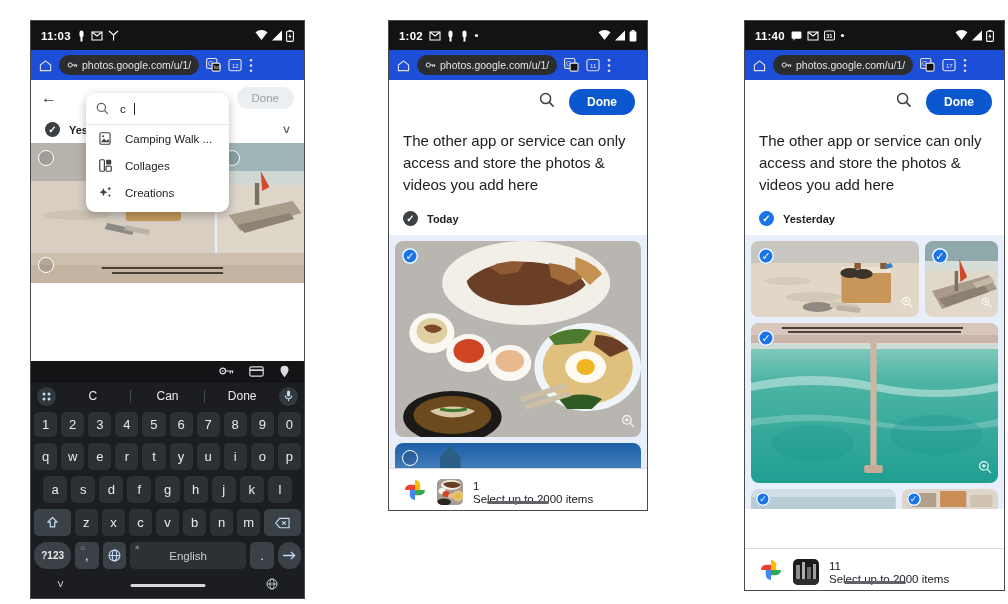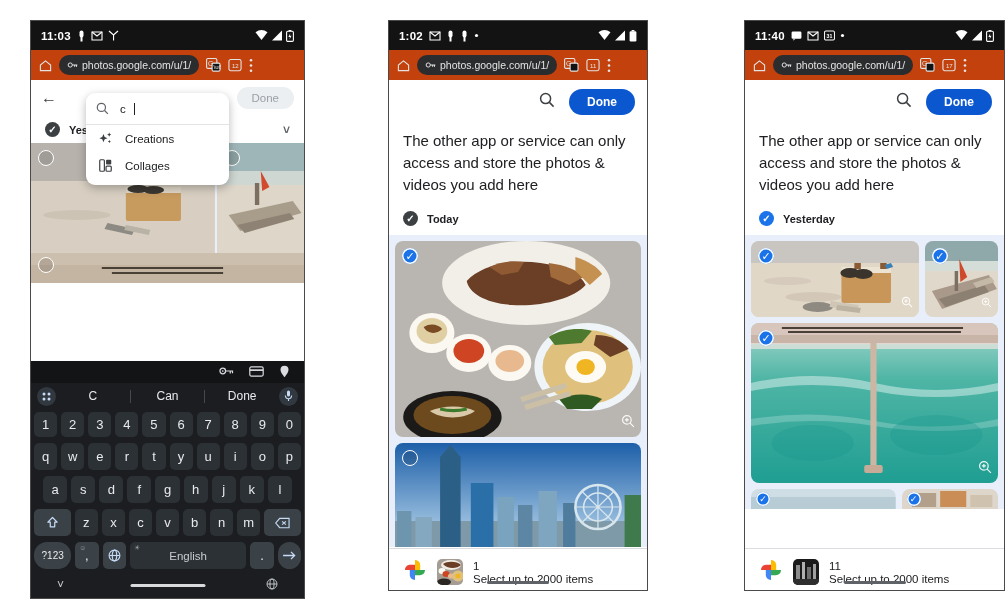--- a/index.html
+++ b/index.html
@@ -13,37 +13,37 @@
   .stage { position:absolute; left:16px; top:0; width:1008px; height:604px;margin-top:12px; }
 
   
   .phone {
     position:absolute;
     background:#ffffff;
     border:1px solid #4a4a4a;
     overflow:hidden;
   }
   #phone1 { left:14px;  top:8px;  width:275px; height:579px; }
-  #phone2 { left:372px; top:8px;  width:260px; height:571px; }
+  #phone2 { left:372px; top:8px;  width:260px; height:491px; }
   #phone3 { left:728px; top:8px;  width:261px; height:571px; }
 
   
   .statusbar {
     height:29px; background:#131314; color:#ffffff;
     display:flex; align-items:center; padding:0 10px;
     font-size:11.5px; font-weight:bold; letter-spacing:.2px;
   }
   .sb-time { margin-right:6px; }
   .sb-icons-left { display:flex; align-items:center; gap:5px; }
   .sb-spacer { flex:1; }
   .sb-icons-right { display:flex; align-items:center; gap:3px; }
 
   
   .chrome {
-    height:30px; background:#c2410c;
+    height:30px; background:#1d4ed8;
     display:flex; align-items:center; padding:0 8px; gap:7px;
   }
   .url-pill {
     background:#2b2c2e; border-radius:12px; height:20px;
     display:flex; align-items:center; gap:4px; padding:0 8px;
     color:#e3e3e3; font-size:10.5px; max-width:155px; overflow:hidden;
     white-space:nowrap;
   }
   .chrome-ico { color:#e3e3e3; display:flex; align-items:center; }
 
@@ -154,21 +154,21 @@
     color:#c6dbf5; font-size:10px; flex:none;
   }
   .kb-row { display:flex; gap:4px; padding:3px 3px; justify-content:center; }
   .key {
     background:#2c3136; color:#e8eaed; border-radius:5px;
     height:27px; flex:1; display:flex; align-items:center;
     justify-content:center; font-size:13px;
   }
   .key.num { height:25px; font-size:13px; }
   .key.dark2 { background:#3a4248; }
-  .key.wide { flex:1.6; }
+  .key.wide { flex:1.6;font-weight:bold; }
   .key.space { flex:5; font-size:11.5px; color:#c8ccd0; }
   .key.pill { border-radius:13px; }
   .key.sm { font-size:10px; }
   .row-pad-a { padding-left:12px; padding-right:12px; }
   .row-pad-b { padding-left:3px; padding-right:3px; }
   .kb-nav {
     height:26px; display:flex; align-items:center; justify-content:space-between;
     padding:0 26px; color:#c8ccd0; font-size:12px; position:relative;
     background:#1b1d20;
   }
@@ -315,37 +315,47 @@
       <div class="dd-input">
         <svg width="13" height="13" viewBox="0 0 14 14">
             <circle cx="5.8" cy="5.8" r="4.4" fill="none" stroke="#5f6368" stroke-width="1.3"></circle>
             <path d="M9.2 9.2l3.6 3.6" stroke="#5f6368" stroke-width="1.3"></path>
           </svg>
         <span>c</span>
           <span class="caret"></span>
       </div>
       <div class="dd-item">
         <span class="dd-ico">
-          <svg width="13" height="13" viewBox="0 0 14 14">
-              <path d="M4.8 2.2l1.3 3.1 3.1 1.3-3.1 1.3-1.3 3.1-1.3-3.1L0.4 6.6l3.1-1.3z" fill="#3c4043"></path>
-              <path d="M11 0.6l.7 1.6 1.6.7-1.6.7-.7 1.6-.7-1.6-1.6-.7 1.6-.7z" fill="#3c4043"></path>
-              <path d="M11.2 8.6l.5 1.2 1.2.5-1.2.5-.5 1.2-.5-1.2-1.2-.5 1.2-.5z" fill="#3c4043"></path>
-            </svg>
-        </span>
-        <span>Creations</span>
+          <svg width="12" height="13" viewBox="0 0 13 14">
+              <rect x="1" y="0.8" width="11" height="12.4" rx="1.4" fill="none" stroke="#3c4043" stroke-width="1.2"></rect>
+              <circle cx="4.4" cy="4.6" r="1.1" fill="#3c4043"></circle>
+              <path d="M2 11l3.4-4 2.6 2.6 1.8-2 1.8 3.4z" fill="#3c4043"></path>
+            </svg>
+        </span>
+        <span>Camping Walk ...</span>
       </div>
       <div class="dd-item">
         <span class="dd-ico">
           <svg width="13" height="13" viewBox="0 0 14 14">
               <rect x="0.8" y="0.8" width="5" height="12.4" rx="1" fill="none" stroke="#3c4043" stroke-width="1.3"></rect>
               <rect x="7.6" y="0.8" width="5.6" height="5" rx="1" fill="#3c4043"></rect>
               <rect x="7.6" y="7.6" width="5.6" height="5.6" rx="1" fill="none" stroke="#3c4043" stroke-width="1.3"></rect>
             </svg>
         </span>
         <span>Collages</span>
+      </div>
+      <div class="dd-item">
+        <span class="dd-ico">
+          <svg width="13" height="13" viewBox="0 0 14 14">
+              <path d="M4.8 2.2l1.3 3.1 3.1 1.3-3.1 1.3-1.3 3.1-1.3-3.1L0.4 6.6l3.1-1.3z" fill="#3c4043"></path>
+              <path d="M11 0.6l.7 1.6 1.6.7-1.6.7-.7 1.6-.7-1.6-1.6-.7 1.6-.7z" fill="#3c4043"></path>
+              <path d="M11.2 8.6l.5 1.2 1.2.5-1.2.5-.5 1.2-.5-1.2-1.2-.5 1.2-.5z" fill="#3c4043"></path>
+            </svg>
+        </span>
+        <span>Creations</span>
       </div>
     </div>
 
     <div class="kb">
       <div class="kb-tools">
         <span>
           <svg width="15" height="10" viewBox="0 0 16 10">
               <circle cx="4" cy="5" r="3" fill="none" stroke="#dadce0" stroke-width="1.3"></circle>
               <circle cx="4" cy="5" r="0.9" fill="#dadce0"></circle>
               <path d="M7 5h8M12 5v2.6M14.4 5v2.3" stroke="#dadce0" stroke-width="1.3" fill="none"></path>

